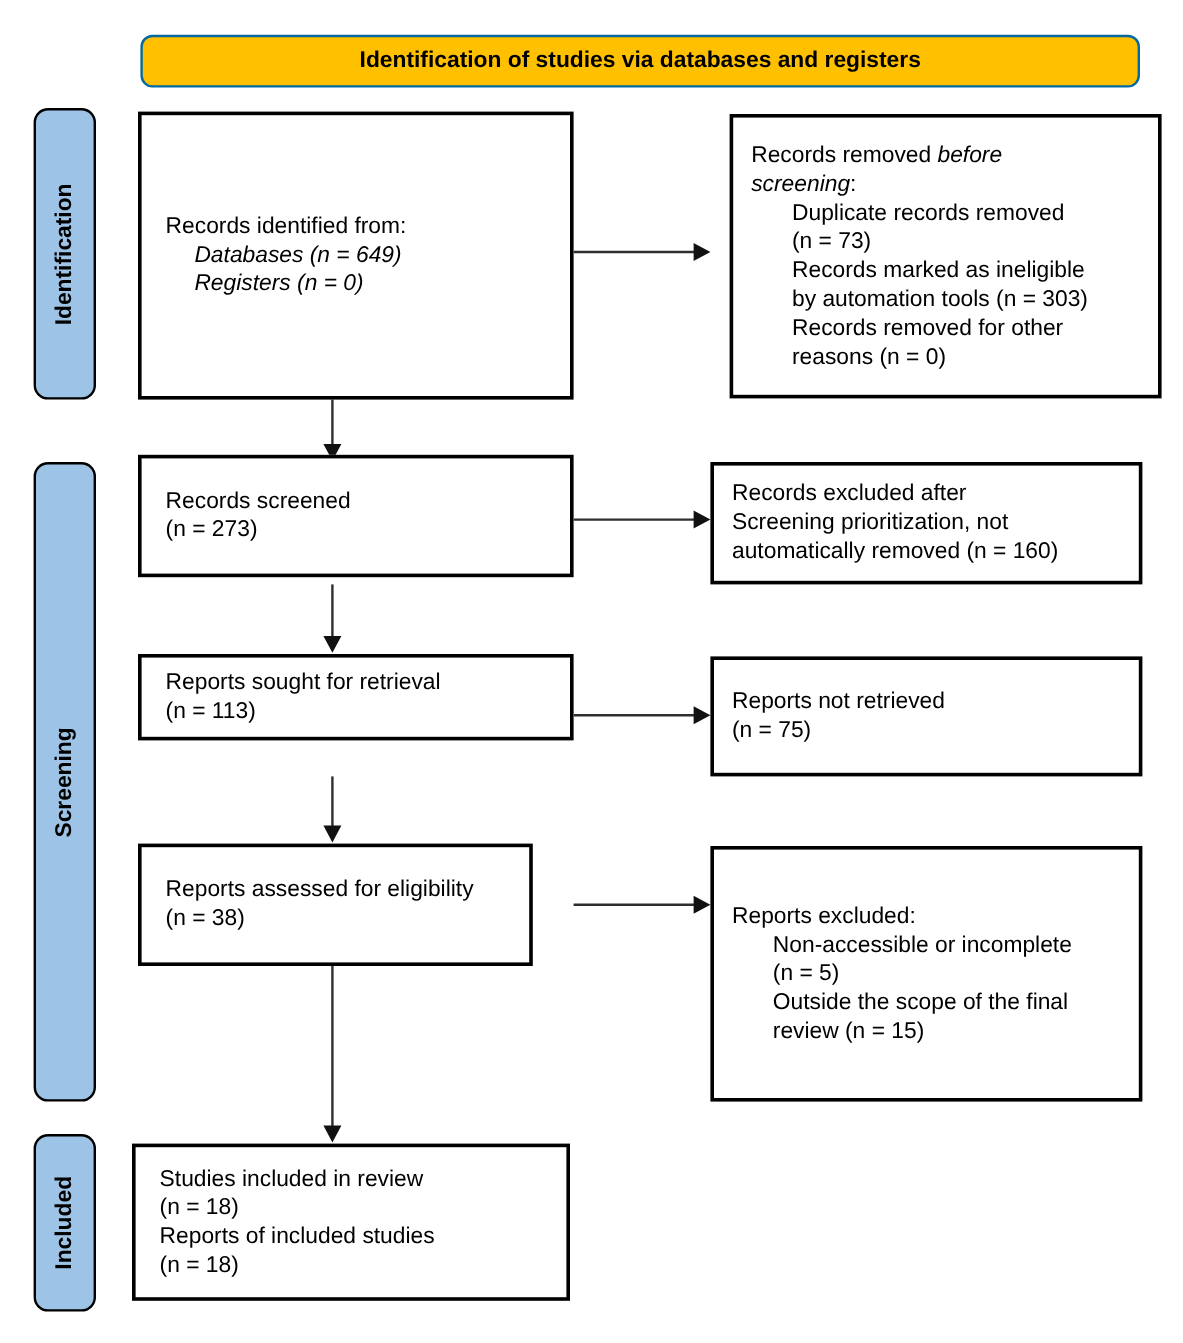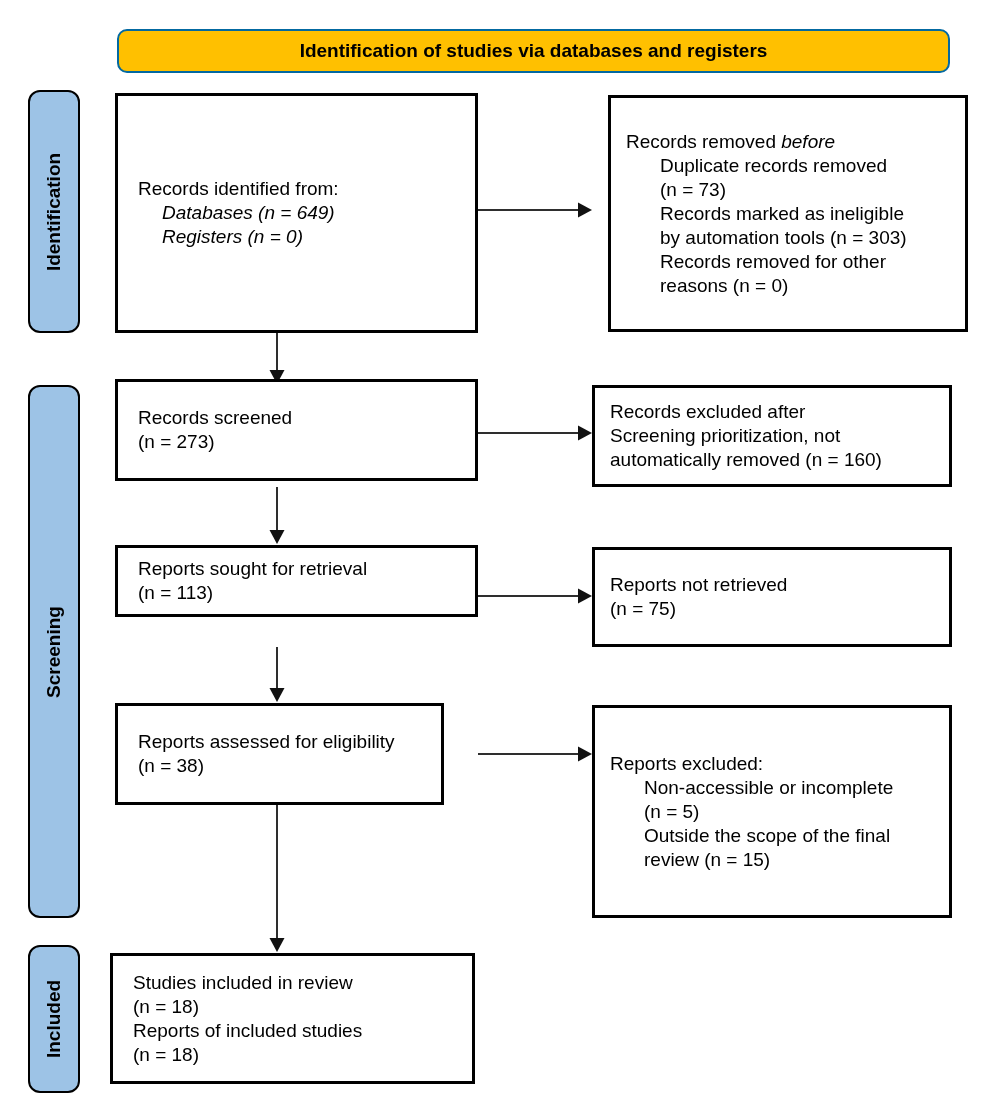--- a/index.html
+++ b/index.html
@@ -149,20 +149,21 @@
       <div class="indent-28">
           <div class="line">Databases (n = 649)</div>
           <div class="line">Registers (n = 0)</div>
         </div>
     </div>
   </div>
 
   <div class="box" id="box-removed">
     <div class="box-inner pad-r">
       <div class="line"><span>Records removed </span><em>before</em></div>
+      <div class="line"><em>screening</em><span>:</span></div>
       <div class="indent-34">
           <div class="line">Duplicate records removed</div>
           <div class="line">(n = 73)</div>
           <div class="line">Records marked as ineligible</div>
           <div class="line">by automation tools (n = 303)</div>
           <div class="line">Records removed for other</div>
           <div class="line">reasons (n = 0)</div>
         </div>
     </div>
   </div>

